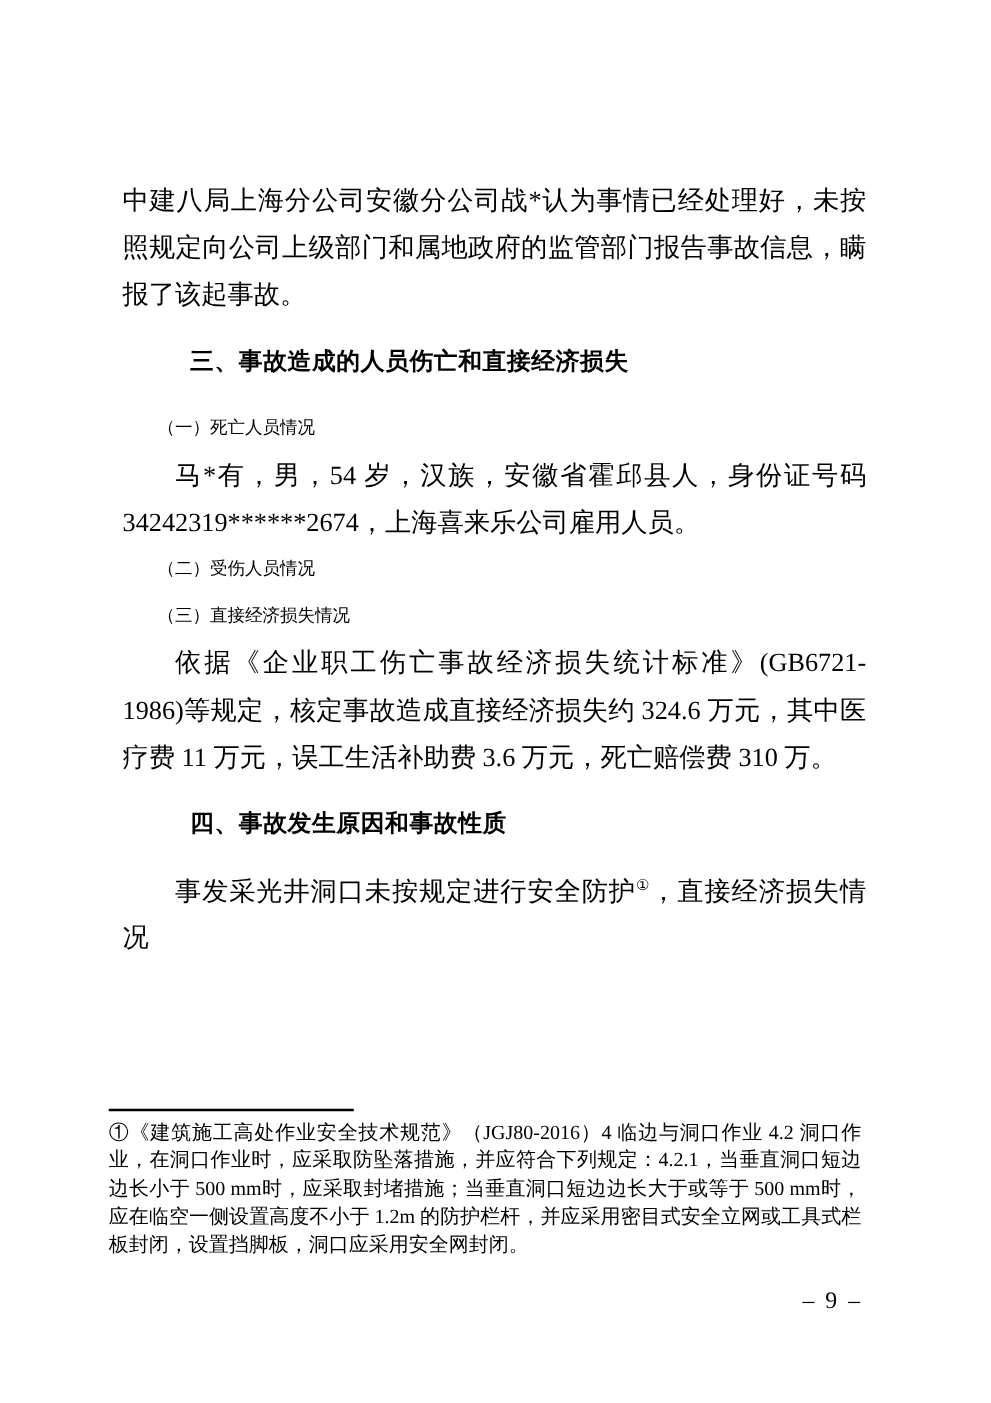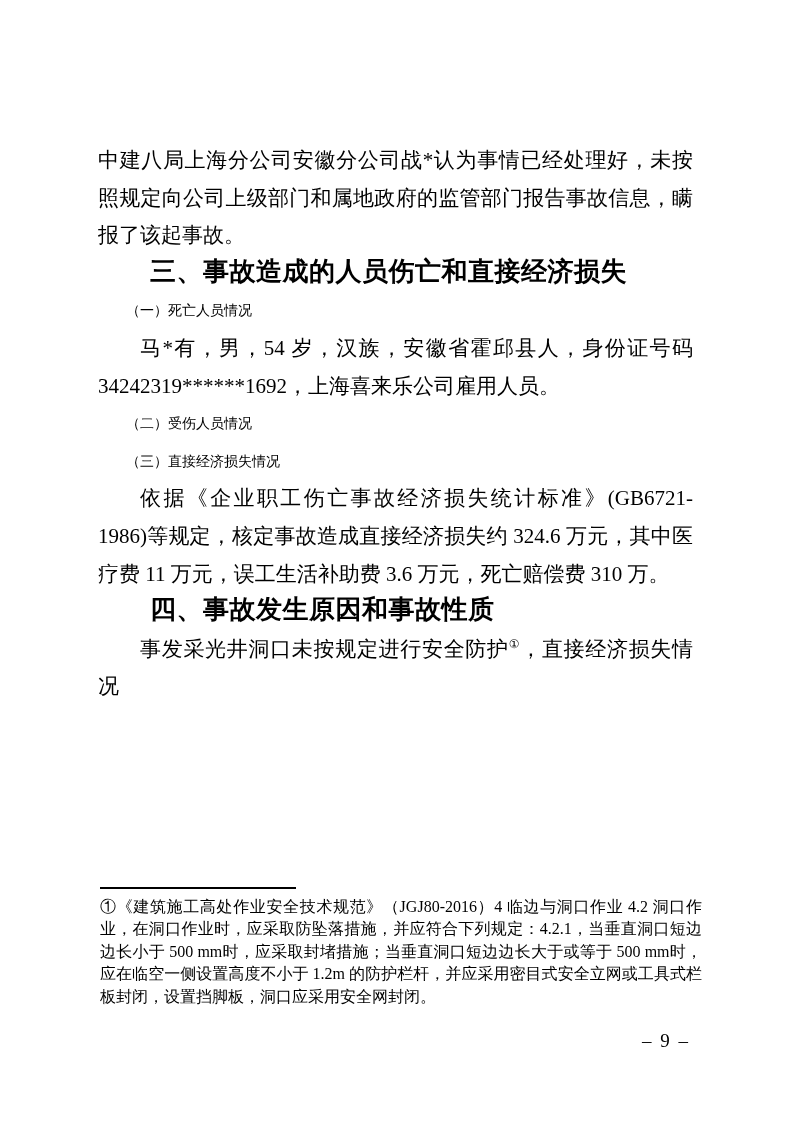--- a/index.html
+++ b/index.html
@@ -27,40 +27,40 @@
     color: #000000;
   }
   .para {
     margin: 0;
     text-indent: 2em;
   }
   .para.no-indent {
     text-indent: 0;
   }
   .section-heading {
-    margin: 0;
+    margin: 16px;
     text-indent: 2em;
-    font-family: Liberation Mono, monospace;
+    font-family: Liberation Serif, serif;
     font-weight: bold;
-    font-size: 26px;
+    font-size: 19px;
     letter-spacing: 0.5px;
   }
   .sub-heading {
     margin: 0;
     text-indent: 2em;
     font-size: 14px;
   }
   .fnref {
     vertical-align: super;
     font-size: 12px;
     line-height: 0;
   }
   .footnote-area {
     position: absolute;
-    left: 100px;
+    left: 87px;
     top: 887px;
     width: 602px;
   }
   .footnote-separator {
     width: 196px;
     height: 0;
     border-top: 2px solid #000000;
     margin: 0 0 7px 0;
   }
   .footnote-text {
@@ -89,21 +89,21 @@
 <div class="page">
 
   <div class="body-text">
 
     <p class="para no-indent">中建八局上海分公司安徽分公司战*认为事情已经处理好，未按照规定向公司上级部门和属地政府的监管部门报告事故信息，瞒报了该起事故。</p>
 
     <p class="section-heading">三、事故造成的人员伤亡和直接经济损失</p>
 
     <p class="sub-heading">（一）死亡人员情况</p>
 
-    <p class="para">马*有，男，54 岁，汉族，安徽省霍邱县人，身份证号码34242319******1692，上海喜来乐公司雇用人员。</p>
+    <p class="para">马*有，男，54 岁，汉族，安徽省霍邱县人，身份证号码34242319******2674，上海喜来乐公司雇用人员。</p>
 
     <p class="sub-heading">（二）受伤人员情况</p>
 
 
 
     <p class="sub-heading">（三）直接经济损失情况</p>
 
     <p class="para">依据《企业职工伤亡事故经济损失统计标准》(GB6721-1986)等规定，核定事故造成直接经济损失约 324.6 万元，其中医疗费 11 万元，误工生活补助费 3.6 万元，死亡赔偿费 310 万。</p>
 
     <p class="section-heading">四、事故发生原因和事故性质</p>

